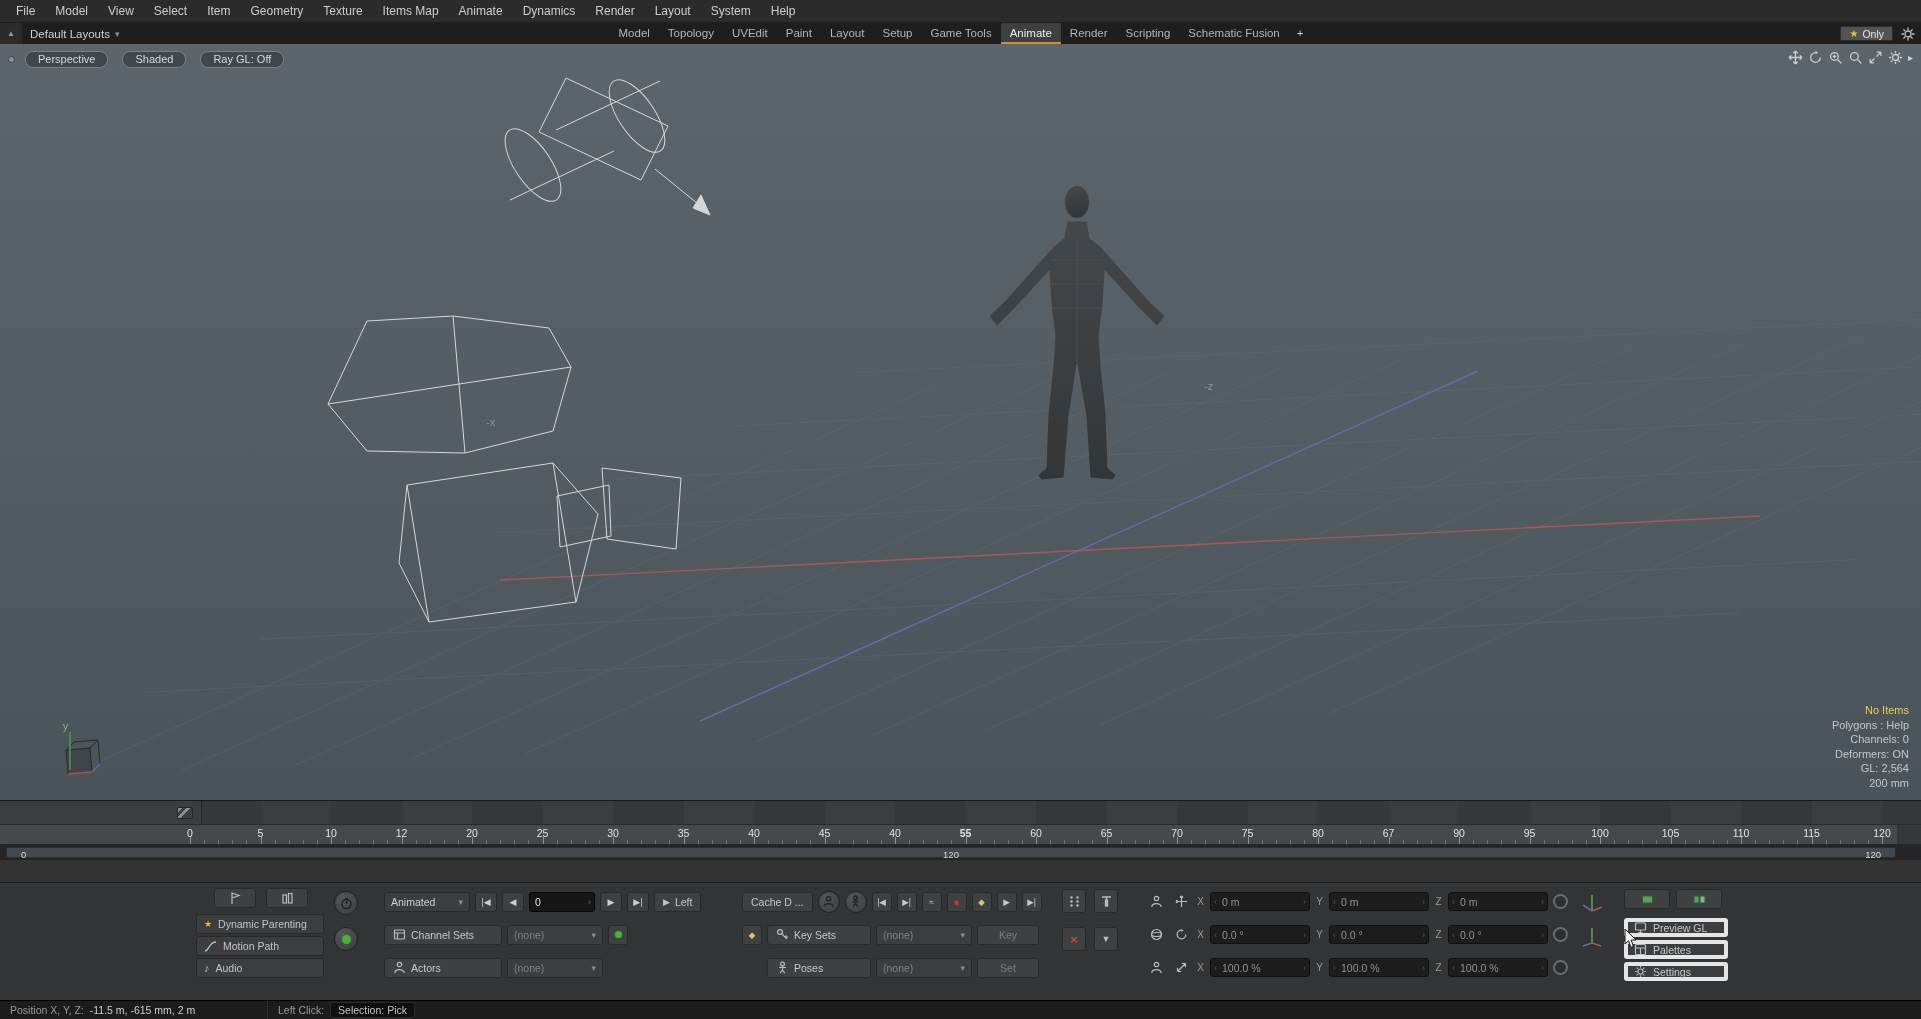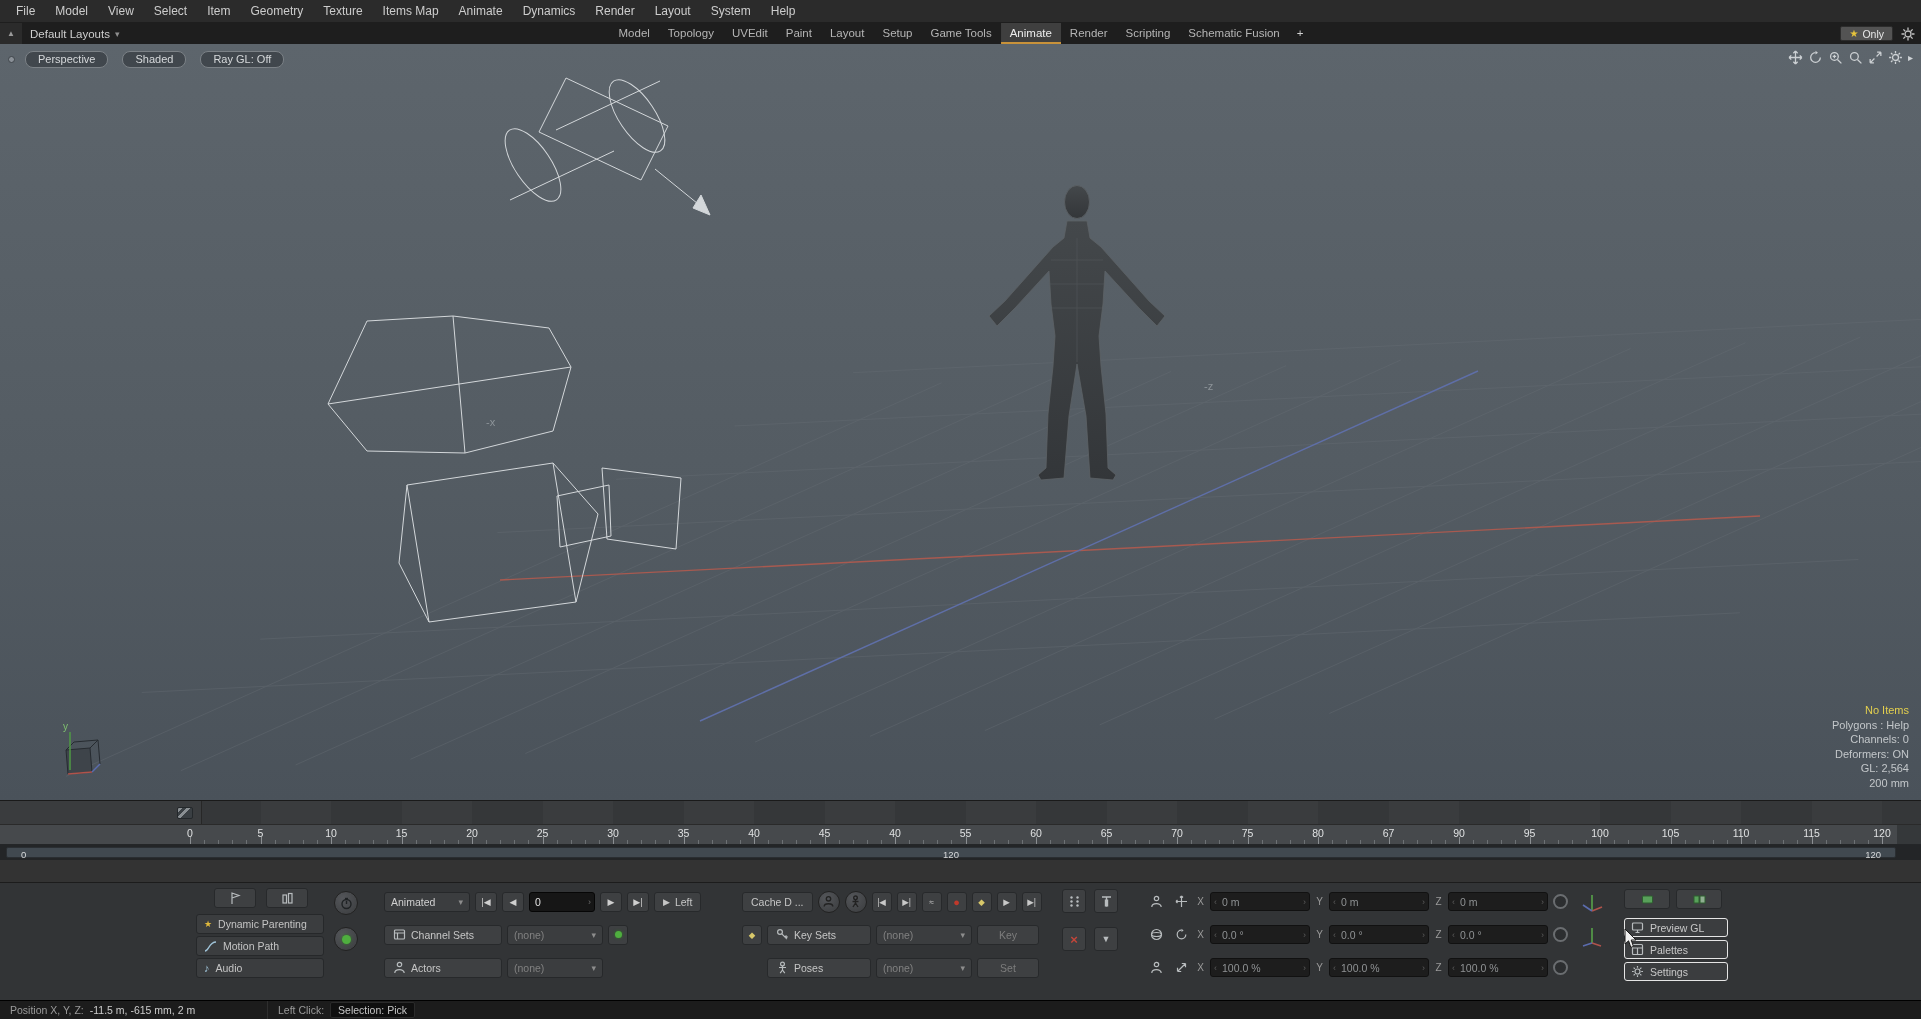--- a/index.html
+++ b/index.html
@@ -82,21 +82,21 @@
   .mini.rec { color:#c0392b; font-size:11px; }
   .mini.key { color:#d8c86a; }
   .listbtn { width:128px; height:20px; display:flex; align-items:center; gap:6px; padding:0 7px; background:#3b3d3f; border:1px solid #26282a; border-radius:3px; color:#c4c4c4; font-size:10.5px; margin-bottom:2px; }
   .tf { height:19px; width:100px; background:#1d1d1d; border:1px solid #111; border-radius:3px; display:flex; align-items:center; }
   .tf .spin { color:#5c5c5c; font-size:9px; padding:0 3px; }
   .tf .tf-val { flex:1; color:#8f9294; font-size:10.5px; padding-left:2px; }
   .axl { color:#9a9a9a; font-size:10px; width:9px; text-align:center; }
   .rst { width:15px; height:15px; border-radius:50%; border:2px solid #6a6d70; background:#2c2e30; }
   .tile { width:24px; height:24px; background:#3e4042; border:1px solid #27292b; border-radius:3px; display:flex; align-items:center; justify-content:center; }
   .gicon { width:13px; height:13px; }
-  .pbtn-r { width:104px; height:19px; display:flex; align-items:center; gap:6px; padding:0 6px; background:#3b3d3f; border:1px solid #e5e5e5; border-radius:3px; color:#c8c8c8; font-size:10.5px; margin-bottom:3px; }
+  .pbtn-r { width:104px; height:19px; display:flex; align-items:center; gap:6px; padding:0 6px; background:#3b3d3f; border:4px solid #e5e5e5; border-radius:3px; color:#c8c8c8; font-size:10.5px; margin-bottom:3px; }
   .cursor-svg { position:absolute; left:1624px; top:46px; width:14px; height:20px; }
 
   
   .statusbar { position:absolute; left:0; top:1000px; width:1921px; height:19px; background:#1c1c1c; border-top:1px solid #000; display:flex; align-items:center; font-size:10.5px; }
   .sb-cell { display:flex; align-items:center; gap:6px; padding:0 10px; height:100%; }
   .sb-cell.first { border-right:1px solid #2e2e2e; min-width:268px; }
   .sb-label { color:#9a9a9a;text-align:right; }
   .sb-val { color:#cdcdcd; }
   .sb-chip { background:#0f0f0f; border:1px solid #2a2a2a; border-radius:2px; padding:0 7px; line-height:14px; color:#c4c4c4; }
 </style>
@@ -402,29 +402,29 @@
         <div class="tick-minor" style="left: 1797.4px;"></div>
         <div class="tick-major" style="left: 1811.5px;"></div>
         <div class="tick-minor" style="left: 1825.6px;"></div>
         <div class="tick-minor" style="left: 1839.7px;"></div>
         <div class="tick-minor" style="left: 1853.8px;"></div>
         <div class="tick-minor" style="left: 1867.9px;"></div>
         <div class="tick-major" style="left: 1882px;"></div>
         <span class="tick-label" style="left: 190px;">0</span>
         <span class="tick-label" style="left: 260.5px;">5</span>
         <span class="tick-label" style="left: 331px;">10</span>
-        <span class="tick-label" style="left: 401.5px;">15</span>
+        <span class="tick-label" style="left: 401.5px;">12</span>
         <span class="tick-label" style="left: 472px;">20</span>
         <span class="tick-label" style="left: 542.5px;">25</span>
         <span class="tick-label" style="left: 613px;">30</span>
         <span class="tick-label" style="left: 683.5px;">35</span>
         <span class="tick-label" style="left: 754px;">40</span>
         <span class="tick-label" style="left: 824.5px;">45</span>
         <span class="tick-label" style="left: 895px;">40</span>
-        <span class="tick-label" style="left: 965.5px;">55</span>
+        <span class="tick-label" style="left: 965.5px; font-weight: bold;">55</span>
         <span class="tick-label" style="left: 1036px;">60</span>
         <span class="tick-label" style="left: 1106.5px;">65</span>
         <span class="tick-label" style="left: 1177px;">70</span>
         <span class="tick-label" style="left: 1247.5px;">75</span>
         <span class="tick-label" style="left: 1318px;">80</span>
         <span class="tick-label" style="left: 1388.5px;">67</span>
         <span class="tick-label" style="left: 1459px;">90</span>
         <span class="tick-label" style="left: 1529.5px;">95</span>
         <span class="tick-label" style="left: 1600px;">100</span>
         <span class="tick-label" style="left: 1670.5px;">105</span>

